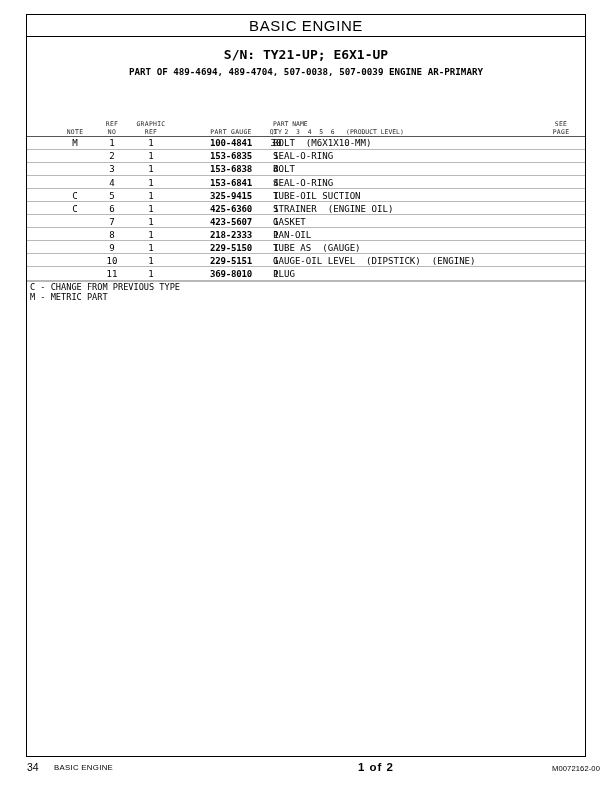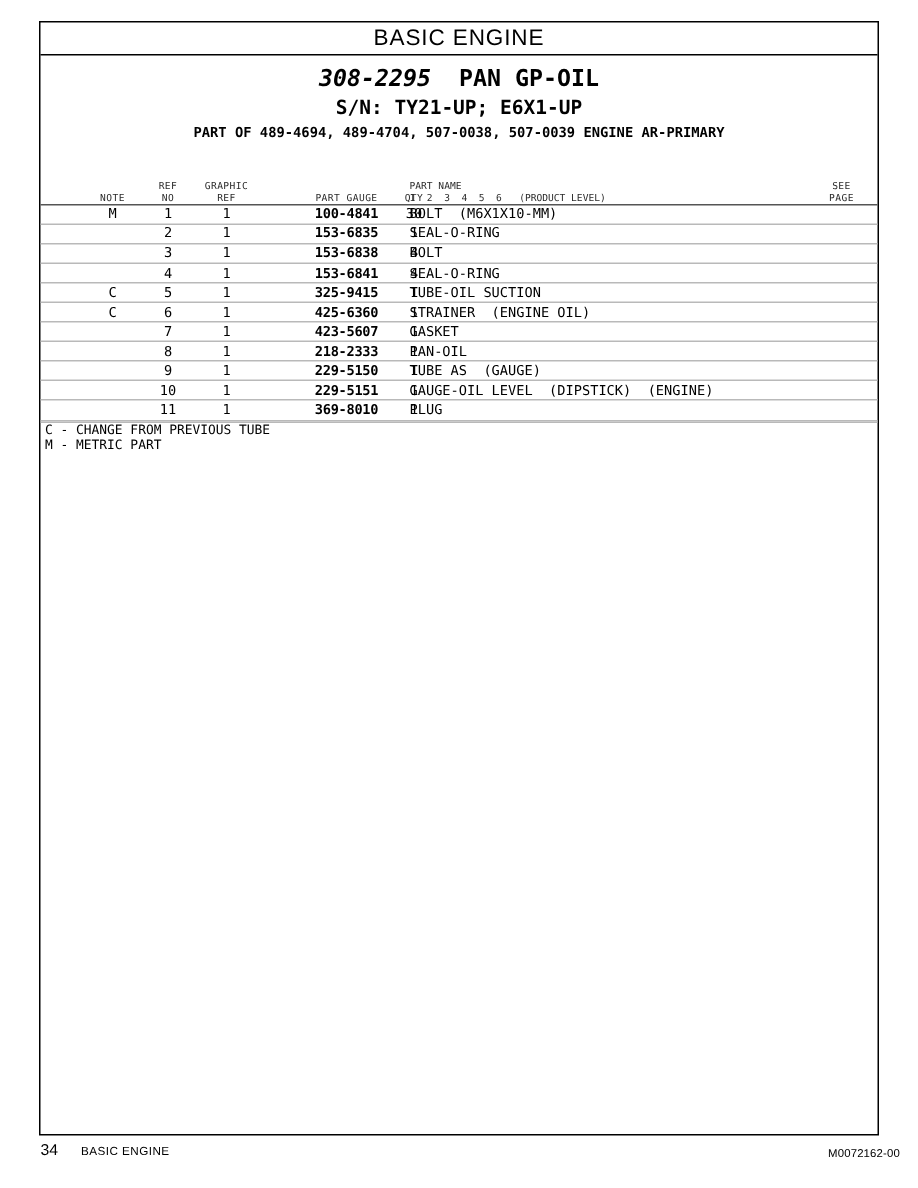--- a/index.html
+++ b/index.html
@@ -236,21 +236,20 @@
 </head>
 <body>
 
 <div id="page-frame">
 
   <div class="title-band">
     <span class="txt">BASIC ENGINE</span>
   </div>
 
   <div class="assy-block">
-    <div class="assy-line1"><span class="pn">308-2295</span><span>&nbsp;&nbsp;</span><span>PAN GP-OIL</span></div>
     <div class="assy-line2">S/N: TY21-UP; E6X1-UP</div>
     <div class="assy-line3">PART OF 489-4694, 489-4704, 507-0038, 507-0039 ENGINE AR-PRIMARY</div>
   </div>
 
 
   <div class="parts-table">
 
     <div class="col-head">
       <span class="ch one" style="left:34px;width:28px;">NOTE</span>
       <span class="ch two" style="left:70px;width:30px;">REF</span>
@@ -361,24 +360,25 @@
           <span class="c-ref">11</span>
           <span class="c-graph">1</span>
           <span class="c-pn">369-8010</span>
           <span class="c-qty">1</span>
           <span class="c-name">PLUG</span>
           <span class="c-page"></span>
         </div>
       </div>
 
     <div class="legend" id="legend-block" style="top: 160.516px;">
-      <div>C - CHANGE FROM PREVIOUS TUBE</div>
+      <div>C - CHANGE FROM PREVIOUS TYPE</div>
       <div>M - METRIC PART</div>
     </div>
 
   </div>
 </div>
 
 <div class="pg-footer">
   <span class="pgnum">34</span>
   <span class="pgtitle">BASIC ENGINE</span>
+  <span class="sheet">1 of 2</span>
   <span class="media">M0072162-00</span>
 </div>
 
 </body></html>

